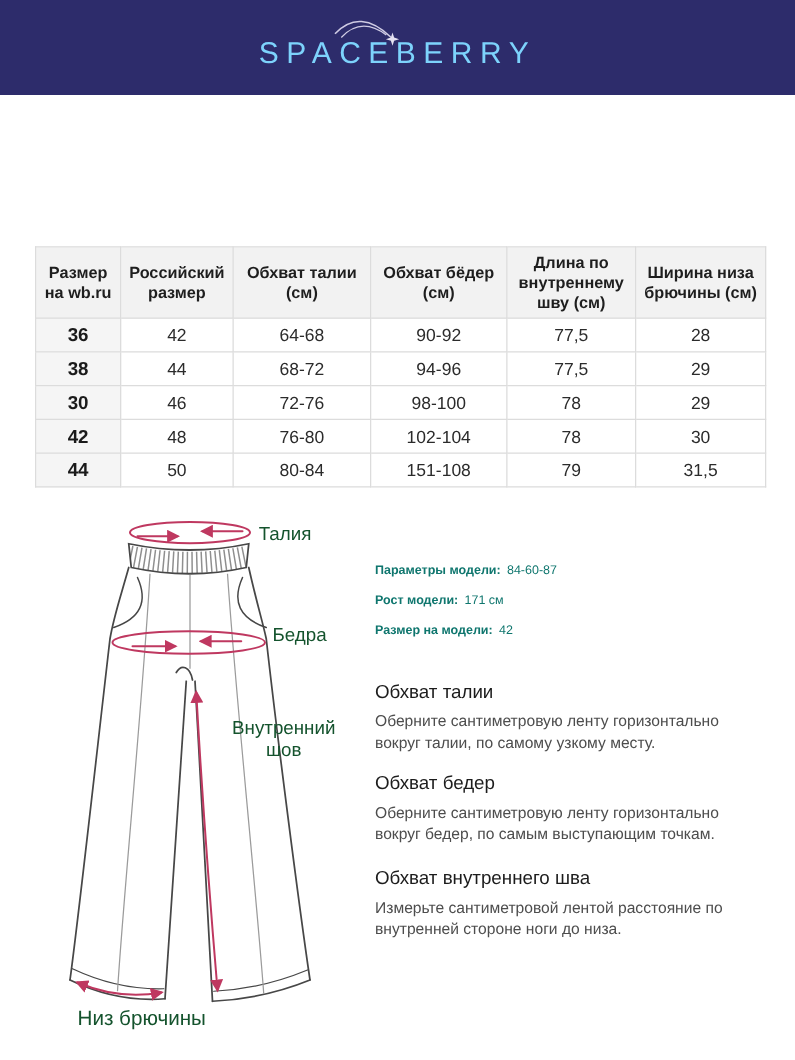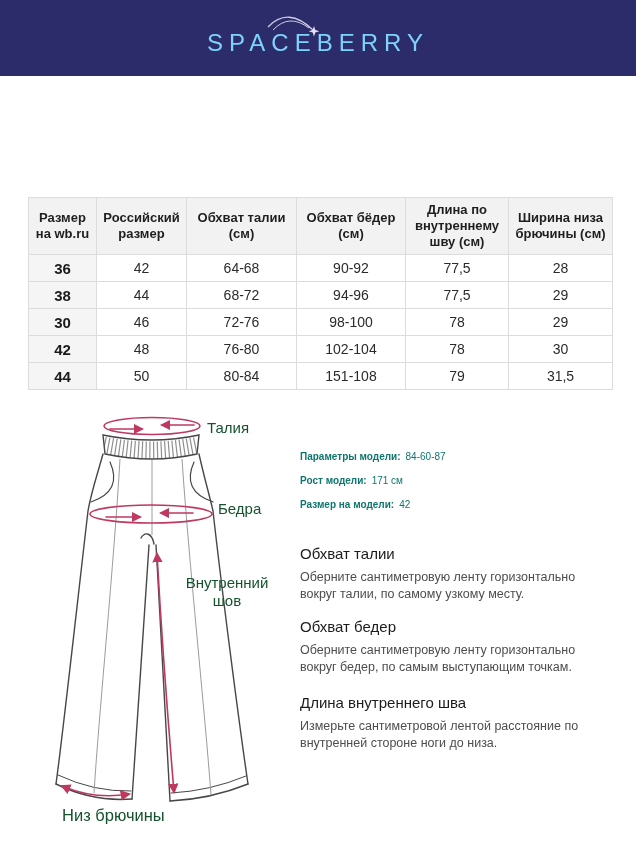--- a/index.html
+++ b/index.html
@@ -193,17 +193,17 @@
 
   <div class="instr s1">
     <h3>Обхват талии</h3>
     <p>Оберните сантиметровую ленту горизонтально вокруг талии, по самому узкому месту.</p>
   </div>
   <div class="instr s2">
     <h3>Обхват бедер</h3>
     <p>Оберните сантиметровую ленту горизонтально вокруг бедер, по самым выступающим точкам.</p>
   </div>
   <div class="instr s3">
-    <h3>Длина внутреннего шва</h3>
+    <h3>Обхват внутреннего шва</h3>
     <p>Измерьте сантиметровой лентой расстояние по внутренней стороне ноги до низа.</p>
   </div>
 
 </div>
 
 </body></html>

